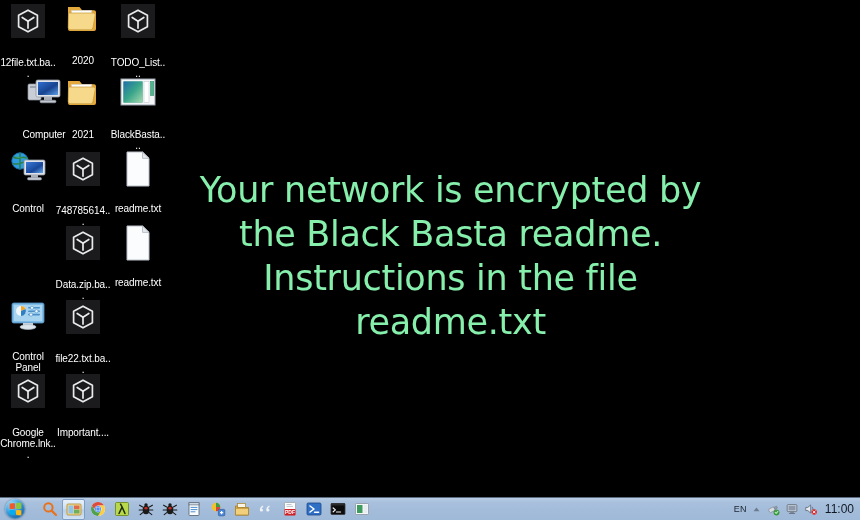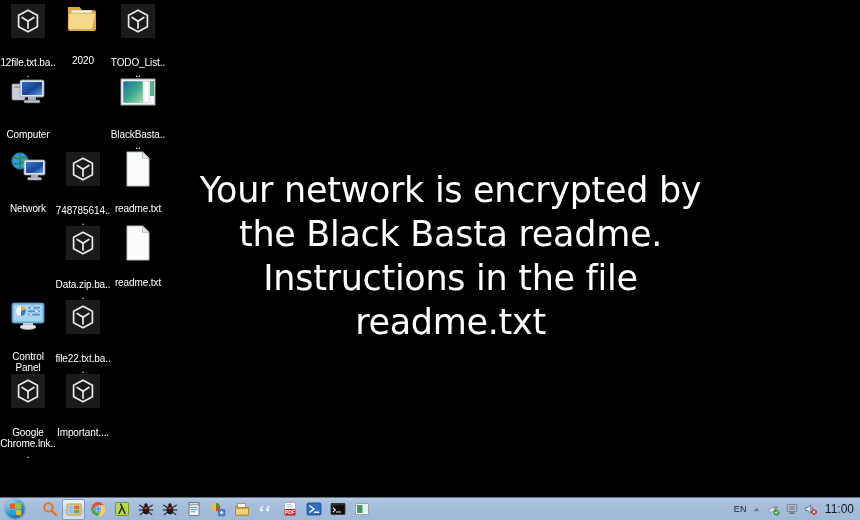--- a/index.html
+++ b/index.html
@@ -219,40 +219,51 @@
             <svg width="26" height="26" viewBox="0 0 26 26">
               <path d="M13 2.2 L22.4 7.3 V18.7 L13 23.8 L3.6 18.7 V7.3 Z" fill="none" stroke="#e8eaec" stroke-width="1.7" stroke-linejoin="round"></path>
               <path d="M13 13.2 L13 20.1" stroke="#e8eaec" stroke-width="1.7" stroke-linecap="round"></path>
               <path d="M13 13.2 L7.2 9.5" stroke="#e8eaec" stroke-width="1.7" stroke-linecap="round"></path>
               <path d="M13 13.2 L18.8 9.5" stroke="#e8eaec" stroke-width="1.7" stroke-linecap="round"></path>
             </svg>
           </div>
         </div>
         <div class="icon-label">TODO_List....</div>
       </div>
-      <div class="desk-icon" style="left: 0px; top: 76px;">
+      <div class="desk-icon" style="left: 16px; top: 76px;">
         <div class="icon-art">
           <svg width="40" height="34" viewBox="0 0 40 34">
             <rect x="4" y="8" width="13" height="16" rx="1.4" fill="#c9ced6" stroke="#8d949f" stroke-width="0.7"></rect>
             <rect x="6" y="10" width="9" height="2" fill="#9aa2ad"></rect>
             <rect x="12" y="4" width="24" height="17" rx="1.6" fill="#dfe3e9" stroke="#8d949f" stroke-width="0.8"></rect>
             <rect x="14" y="6" width="20" height="13" fill="#1c4fa1"></rect>
             <path d="M14 6 h20 v13 h-20 Z" fill="url(#cgrad)"></path>
             <defs>
               <linearGradient id="cgrad" x1="0" y1="0" x2="1" y2="1">
                 <stop offset="0%" stop-color="#2f6fd0"></stop>
                 <stop offset="55%" stop-color="#17438f"></stop>
                 <stop offset="100%" stop-color="#5ea0e8"></stop>
               </linearGradient>
             </defs>
             <rect x="20" y="21" width="8" height="3.4" fill="#aab1bb"></rect>
             <rect x="16" y="24.2" width="16" height="2.6" rx="1.2" fill="#c3c9d2" stroke="#8d949f" stroke-width="0.6"></rect>
           </svg>
         </div>
         <div class="icon-label">Computer</div>
+      </div>
+      <div class="desk-icon" style="left: 55px; top: 76px;">
+        <div class="icon-art">
+          <svg width="38" height="34" viewBox="0 0 38 34">
+            <path d="M4 5 h11.5 l2.6 3.2 H30 a2 2 0 0 1 2 2 V27 a2 2 0 0 1 -2 2 H6 a2 2 0 0 1 -2 -2 Z" fill="#e3a93c"></path>
+            <path d="M7.5 8.5 h20.2 v18.8 H7.5 Z" fill="#fdfdfb" stroke="#d2d2cc" stroke-width="0.7"></path>
+            <path d="M4.5 11 h24.8 a2 2 0 0 1 1.9 2.4 l-2.3 12.4 a2.4 2.4 0 0 1 -2.3 1.9 H6.2 a2 2 0 0 1 -2 -2 Z" fill="#f7d98b"></path>
+            <path d="M4.5 11 h24.8 a2 2 0 0 1 1.9 2.4 l-2.3 12.4 a2.4 2.4 0 0 1 -2.3 1.9 H6.2 a2 2 0 0 1 -2 -2 Z" fill="none" stroke="#c79a33" stroke-width="0.7"></path>
+          </svg>
+        </div>
+        <div class="icon-label">2021</div>
       </div>
       <div class="desk-icon" style="left: 110px; top: 76px;">
         <div class="icon-art">
           <svg width="40" height="32" viewBox="0 0 40 32">
             <rect x="3" y="3" width="34" height="26" fill="#f4f6f8" stroke="#9aa3ad" stroke-width="1"></rect>
             <rect x="5.5" y="5.5" width="19" height="21" fill="#2f8f7a"></rect>
             <path d="M5.5 5.5 h19 v21 h-19 Z" fill="url(#pgrad)"></path>
             <defs>
               <linearGradient id="pgrad" x1="0" y1="0" x2="1" y2="1">
                 <stop offset="0%" stop-color="#1f6fa8"></stop>
@@ -279,21 +290,21 @@
               <linearGradient id="ngrad" x1="0" y1="0" x2="1" y2="1">
                 <stop offset="0%" stop-color="#3a7ad8"></stop>
                 <stop offset="60%" stop-color="#18479a"></stop>
                 <stop offset="100%" stop-color="#6aa9ec"></stop>
               </linearGradient>
             </defs>
             <rect x="23" y="25" width="7" height="3" fill="#aab1bb"></rect>
             <rect x="19.5" y="27.6" width="14" height="2.4" rx="1.1" fill="#c3c9d2" stroke="#8d949f" stroke-width="0.6"></rect>
           </svg>
         </div>
-        <div class="icon-label">Network</div>
+        <div class="icon-label">Control</div>
       </div>
       <div class="desk-icon" style="left: 55px; top: 150px;">
         <div class="icon-art">
           <div class="enc-tile">
             <svg width="26" height="26" viewBox="0 0 26 26">
               <path d="M13 2.2 L22.4 7.3 V18.7 L13 23.8 L3.6 18.7 V7.3 Z" fill="none" stroke="#e8eaec" stroke-width="1.7" stroke-linejoin="round"></path>
               <path d="M13 13.2 L13 20.1" stroke="#e8eaec" stroke-width="1.7" stroke-linecap="round"></path>
               <path d="M13 13.2 L7.2 9.5" stroke="#e8eaec" stroke-width="1.7" stroke-linecap="round"></path>
               <path d="M13 13.2 L18.8 9.5" stroke="#e8eaec" stroke-width="1.7" stroke-linecap="round"></path>
             </svg>
@@ -386,21 +397,21 @@
               <path d="M13 13.2 L13 20.1" stroke="#e8eaec" stroke-width="1.7" stroke-linecap="round"></path>
               <path d="M13 13.2 L7.2 9.5" stroke="#e8eaec" stroke-width="1.7" stroke-linecap="round"></path>
               <path d="M13 13.2 L18.8 9.5" stroke="#e8eaec" stroke-width="1.7" stroke-linecap="round"></path>
             </svg>
           </div>
         </div>
         <div class="icon-label">Important....</div>
       </div>
     </div>
 
-  <div id="ransom-note" style="color: #ffffff;">
+  <div id="ransom-note" style="color: #86efac;">
       <span class="rline">Your network is encrypted by</span>
       <span class="rline">the Black Basta readme.</span>
       <span class="rline">Instructions in the file</span>
       <span class="rline">readme.txt</span>
     </div>
 
   <div id="taskbar">
     <div id="start-button">
       <div class="orb">
         <span class="flag">

